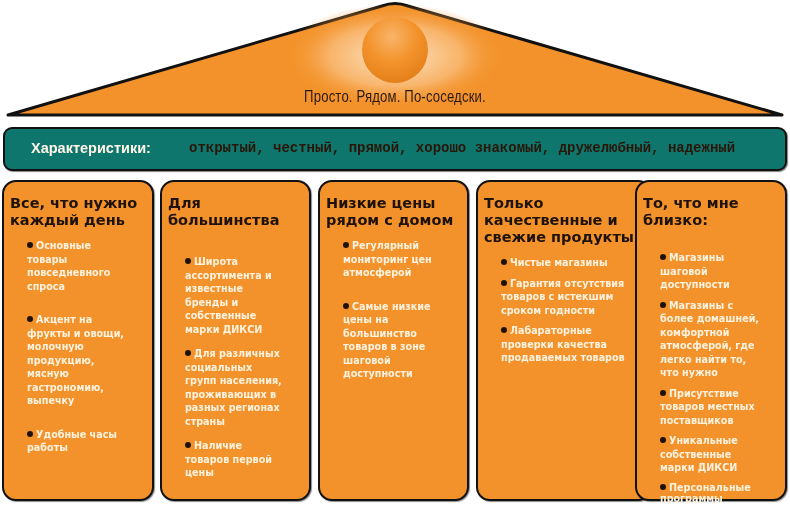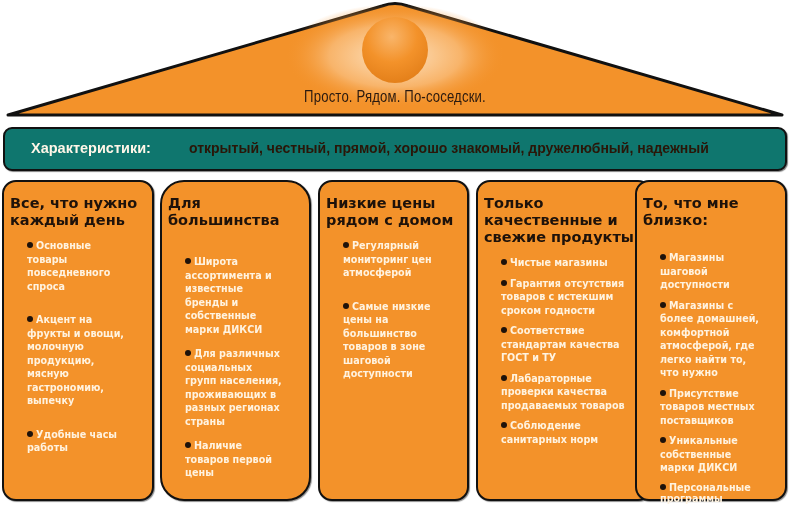--- a/index.html
+++ b/index.html
@@ -8,33 +8,33 @@
     .roof { position: absolute; left: 0; top: 0; width: 790px; height: 120px; }
     .roof-text { position: absolute; left: 0; width: 790px; top: 88px; text-align: center;
                  font-family: "Liberation Sans", sans-serif; font-size: 16px; color: #2a1a10;
                  transform: scaleX(0.82); letter-spacing: 0.2px; }
     .band { position: absolute; left: 3px; top: 127px; width: 780px; height: 40px;
             background: #0f766e; border: 2.5px solid #111; border-radius: 9px;
             box-shadow: 1px 1px 1px rgba(0,0,0,0.5); }
     .band-label { position: absolute; left: 26px; top: 11px; color: #fff6e8;
                   font-family: "Liberation Sans", sans-serif; font-size: 14.5px; font-weight: bold; }
     .band-value { position: absolute; left: 184px; top: 11px; color: #2a1608;
-                  font-family: Liberation Sans, sans-serif; font-size: 14px; font-weight: bold; }
+                  font-family: Liberation Mono, monospace; font-size: 14px; font-weight: bold; }
     .col { position: absolute; top: 180px; height: 321px; background: #f3922a;
            border: 2.5px solid #111; border-radius: 14px; box-sizing: border-box;
            box-shadow: 1px 1px 1px rgba(0,0,0,0.45); }
     .col-title { font-family: "DejaVu Sans", sans-serif; font-weight: bold; color: #1e120a;
                  font-size: 14.5px; line-height: 17px; margin: 13px 6px 10px 6px; }
     .col ul { list-style: none; margin: 7px; padding: 0 16px; }
     .col li { font-family: "DejaVu Sans", sans-serif; font-weight: bold; color: #fff3e0;
               font-size: 9.6px; line-height: 13.5px; margin-bottom: 11px; }
     .bullet { display: inline-block; width: 6px; height: 6px; border-radius: 50%;
               background: #1e120a; margin-right: 3px; vertical-align: 1px; }
     .c1 { left: 2px;   width: 152px; }
-    .c2 { left: 160px; width: 151px; border-radius: 24px; }
+    .c2 { left: 160px; width: 151px; }
     .c3 { left: 318px; width: 151px; }
     .c4 { left: 476px; width: 176px; }
     .c5 { left: 635px; width: 152px; }
     .c1 .col-title { margin-top: 13px; }
     .c2 .col-title { margin-bottom: 26px; }
     .c4 li, .c5 li { margin-bottom: 7px; }
   </style>
 </head>
 <body>
 
@@ -86,23 +86,21 @@
     <li><span class="bullet"></span><span>Регулярный мониторинг цен атмосферой</span></li>
     <li style="margin-top:20px"><span class="bullet"></span><span>Самые низкие цены на большинство товаров в зоне шаговой доступности</span></li>
   </ul>
 </div>
 
 <div class="col c4">
   <div class="col-title">Только качественные и свежие продукты</div>
   <ul>
     <li><span class="bullet"></span><span>Чистые магазины</span></li>
     <li><span class="bullet"></span><span>Гарантия отсутствия товаров с истекшим сроком годности</span></li>
-    <li><span class="bullet"></span><span>Соответствие стандартам качества ГОСТ и ТУ</span></li>
     <li><span class="bullet"></span><span>Лабараторные проверки качества продаваемых товаров</span></li>
-    <li><span class="bullet"></span><span>Соблюдение санитарных норм</span></li>
   </ul>
 </div>
 
 <div class="col c5">
   <div class="col-title" style="margin-bottom:22px">То, что мне близко:</div>
   <ul>
     <li><span class="bullet"></span><span>Магазины шаговой доступности</span></li>
     <li><span class="bullet"></span><span>Магазины с более домашней, комфортной атмосферой, где легко найти то, что нужно</span></li>
     <li><span class="bullet"></span><span>Присутствие товаров местных поставщиков</span></li>
     <li><span class="bullet"></span><span>Уникальные собственные марки ДИКСИ</span></li>

